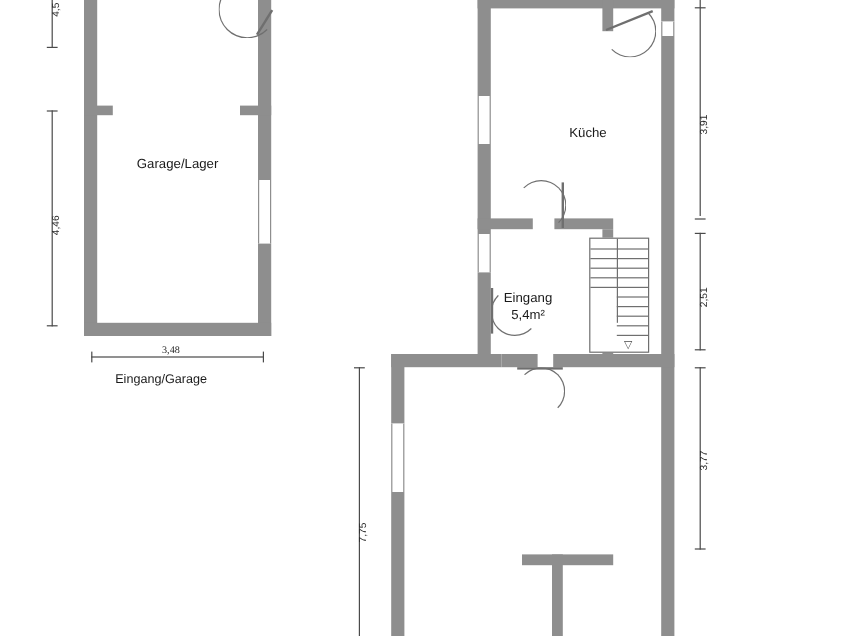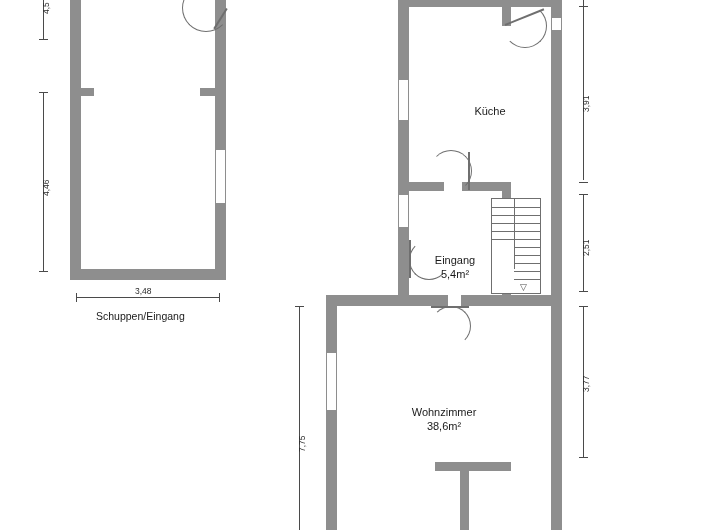--- a/index.html
+++ b/index.html
@@ -124,37 +124,38 @@
   <div class="wall" style="left:70px;  top:269px; width:156px; height:11px;"></div>
 
   <div class="wall" style="left:70px;  top:88px;  width:24px;  height:8px;"></div>
   <div class="wall" style="left:200px; top:88px;  width:26px;  height:8px;"></div>
 
   <div class="doorarc" style="left:182px; top:-16px; width:46px; height:46px; border-color:#6f6f6f;
        border-top-color:transparent; border-right-color:transparent;"></div>
   <div class="doorleaf" style="left:226px; top:8px; width:2px; height:24px; transform:rotate(32deg); transform-origin:top left;"></div>
 
   <div class="roomlabel" style="left:88px; top:130px; width:120px;">
+    <span class="nm">Garage/Lager</span>
   </div>
 
   <div class="dim v" style="left:43px; top:-6px; height:46px;"></div>
   <div class="tick h" style="left:39px; top:39px;"></div>
   <div class="dimtext rot" style="left:41px; top:14px;">4,5</div>
 
   <div class="dim v" style="left:43px; top:92px; height:180px;"></div>
   <div class="tick h" style="left:39px; top:92px;"></div>
   <div class="tick h" style="left:39px; top:271px;"></div>
   <div class="dimtext rot" style="left:41px; top:196px;">4,46</div>
 
   <div class="dim h" style="left:76px; top:297px; width:144px;"></div>
   <div class="tick v" style="left:76px; top:293px;"></div>
   <div class="tick v" style="left:219px; top:293px;"></div>
-  <div class="dimtext" style="left:135px; top:286px;">3,48</div>
-
-  <div class="captext" style="left:96px; top:310px;">Schuppen/Eingang</div>
+  <div class="dimtext" style="left:135px; top:286px;font-family:Liberation Serif, serif;">3,48</div>
+
+  <div class="captext" style="left:96px; top:310px;">Eingang/Garage</div>
 
   <div class="wall" style="left:398px; top:-4px; width:164px; height:11px;"></div>
 
   <div class="wall" style="left:398px; top:-4px; width:11px; height:84px;"></div>
   <div class="window vert" style="left:398px; top:80px; width:11px; height:40px;"></div>
   <div class="wall" style="left:398px; top:120px; width:11px; height:75px;"></div>
   <div class="window vert" style="left:398px; top:195px; width:11px; height:32px;"></div>
   <div class="wall" style="left:398px; top:227px; width:11px; height:68px;"></div>
 
   <div class="wall" style="left:551px; top:-4px; width:11px; height:22px;"></div>
@@ -207,29 +208,25 @@
     <div class="stair-step" style="left:22px; top:64px; width:26px;"></div>
     <div class="stair-step" style="left:22px; top:72px; width:26px;"></div>
     <div class="stair-step" style="left:22px; top:80px; width:26px;"></div>
     <div class="stair-arrow" style="left:28px; top:84px;">▽</div>
   </div>
 
   <div class="roomlabel" style="left:435px; top:88px; width:110px;margin-top:16px;">
     <span class="nm">Küche</span>
   </div>
 
-  <div class="roomlabel" style="left:410px; top:242px; width:90px;margin-top:11px;">
+  <div class="roomlabel" style="left:395px; top:242px; width:90px;">
     <span class="nm">Eingang</span>
     <span class="ar">5,4m²</span>
   </div>
 
-  <div class="roomlabel" style="left:382px; top:405px; width:124px;">
-    <span class="nm">Wohnzimmer</span>
-    <span class="ar">38,6m²</span>
-  </div>
 
   <div class="dim v" style="left:583px; top:-6px; height:186px;"></div>
   <div class="tick h" style="left:579px; top:6px;"></div>
   <div class="tick h" style="left:579px; top:182px;"></div>
   <div class="dimtext rot" style="left:581px; top:112px;">3,91</div>
 
   <div class="dim v" style="left:583px; top:194px; height:98px;"></div>
   <div class="tick h" style="left:579px; top:194px;"></div>
   <div class="tick h" style="left:579px; top:291px;"></div>
   <div class="dimtext rot" style="left:581px; top:256px;">2,51</div>

